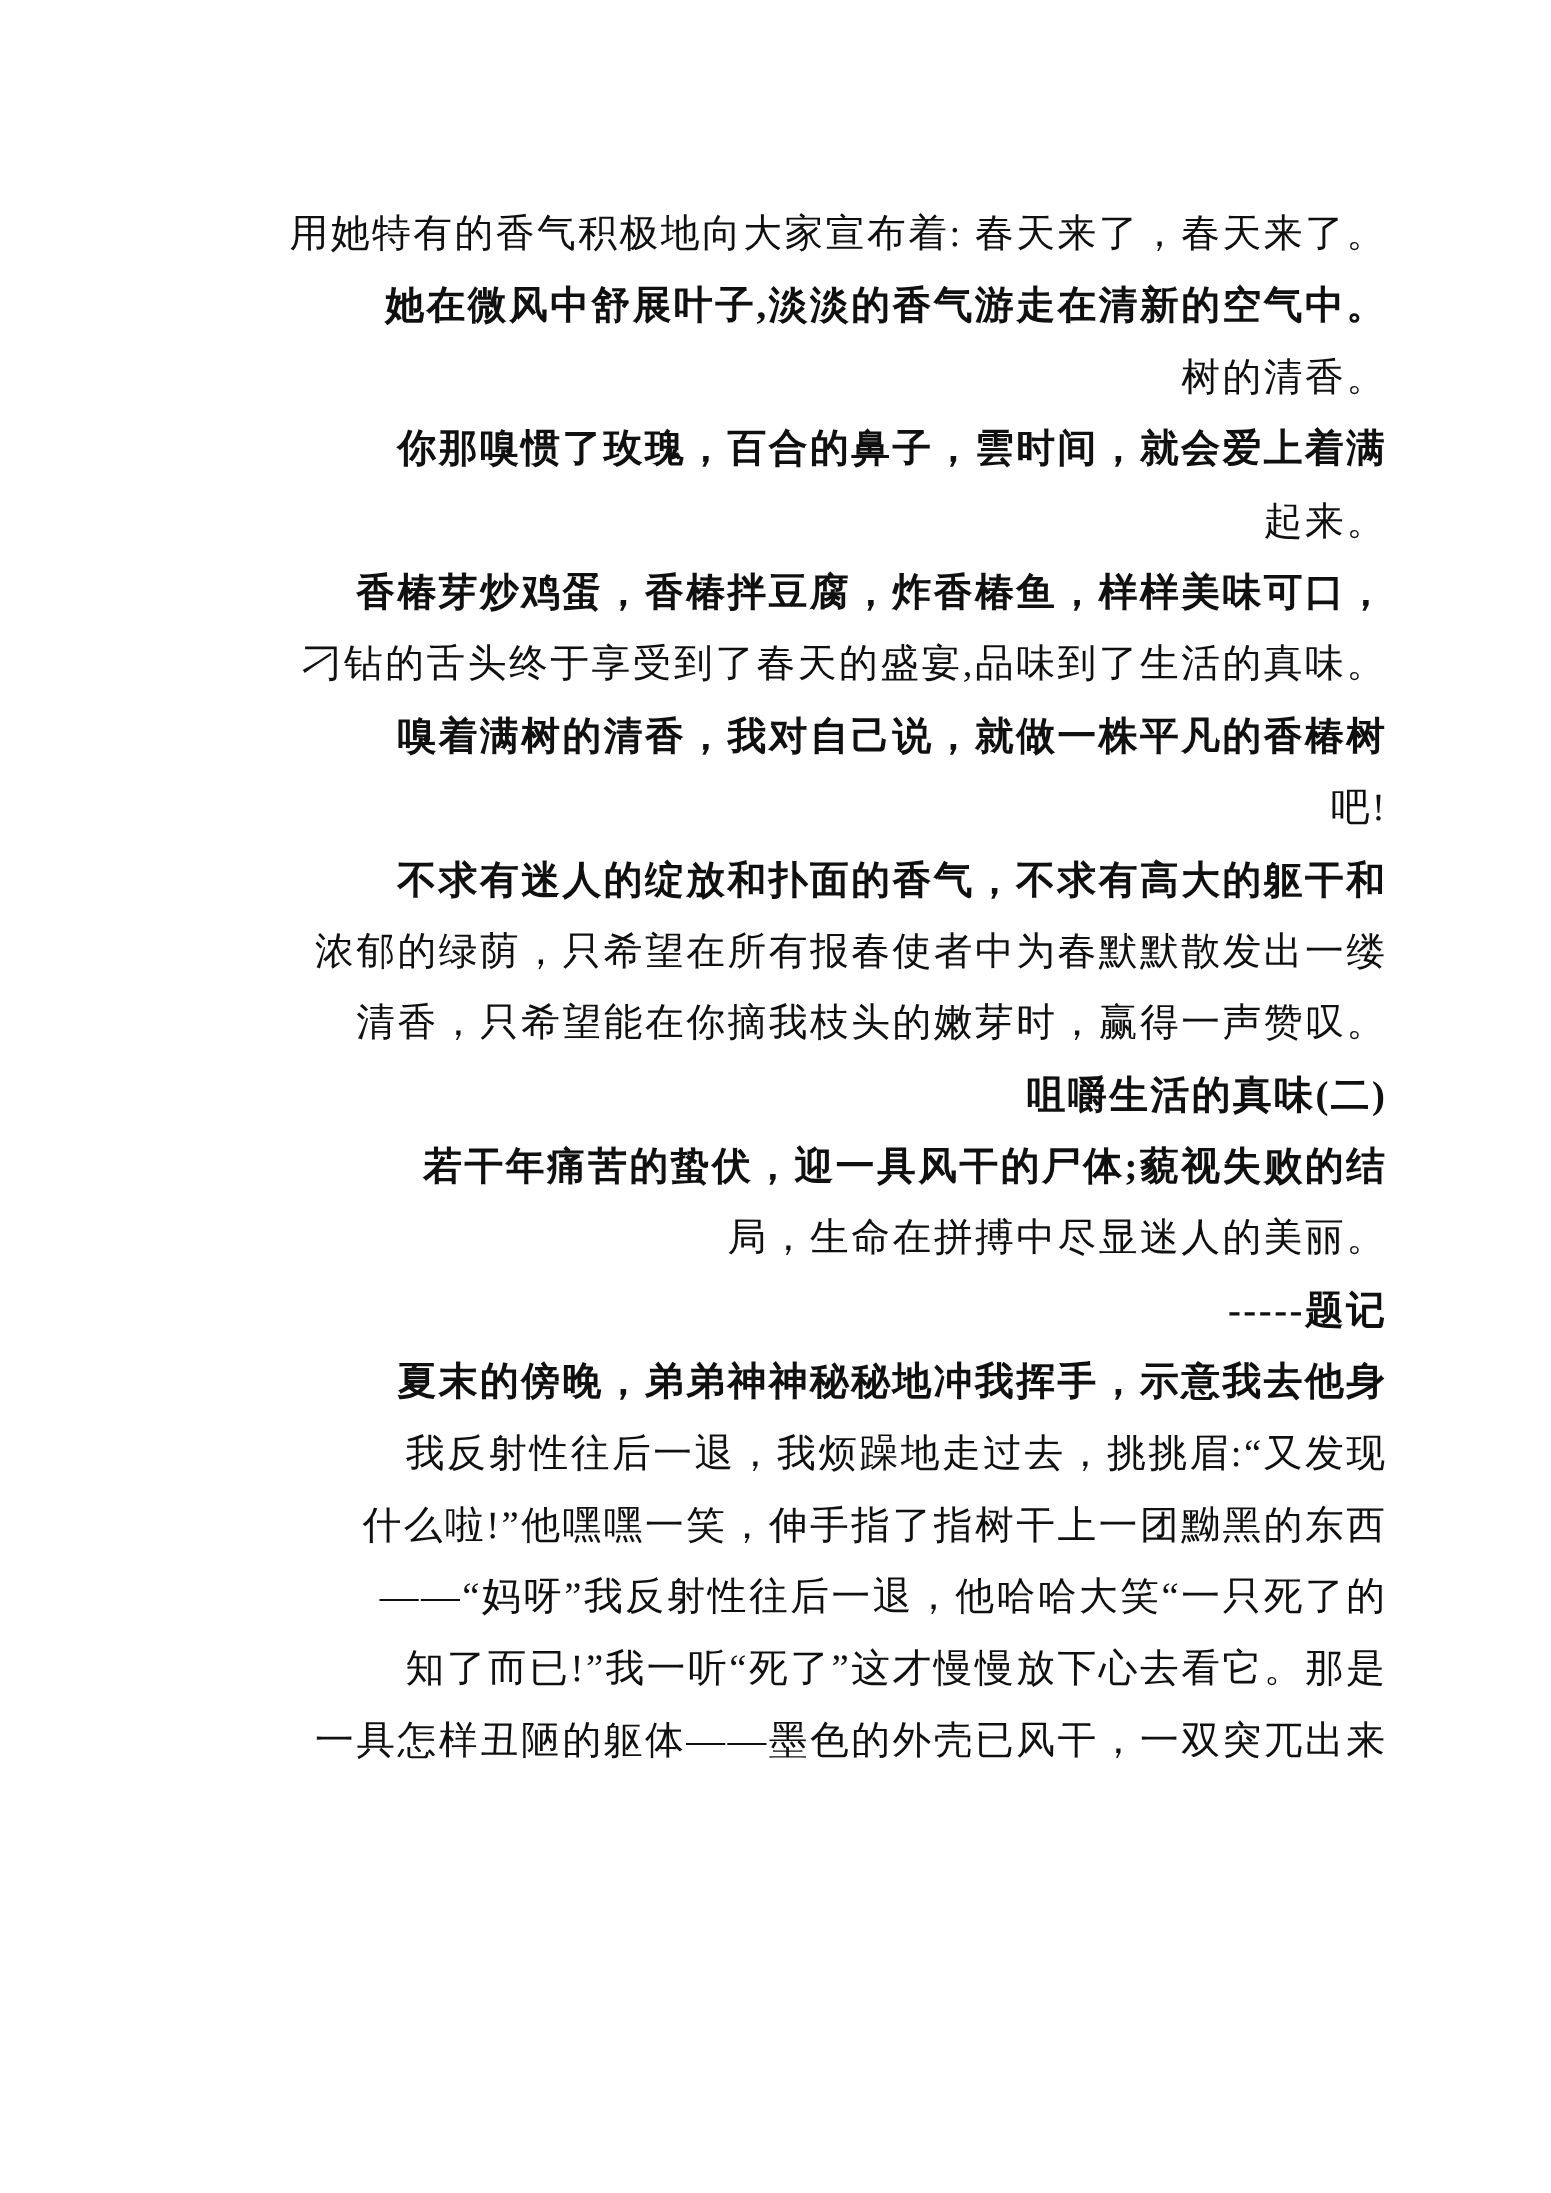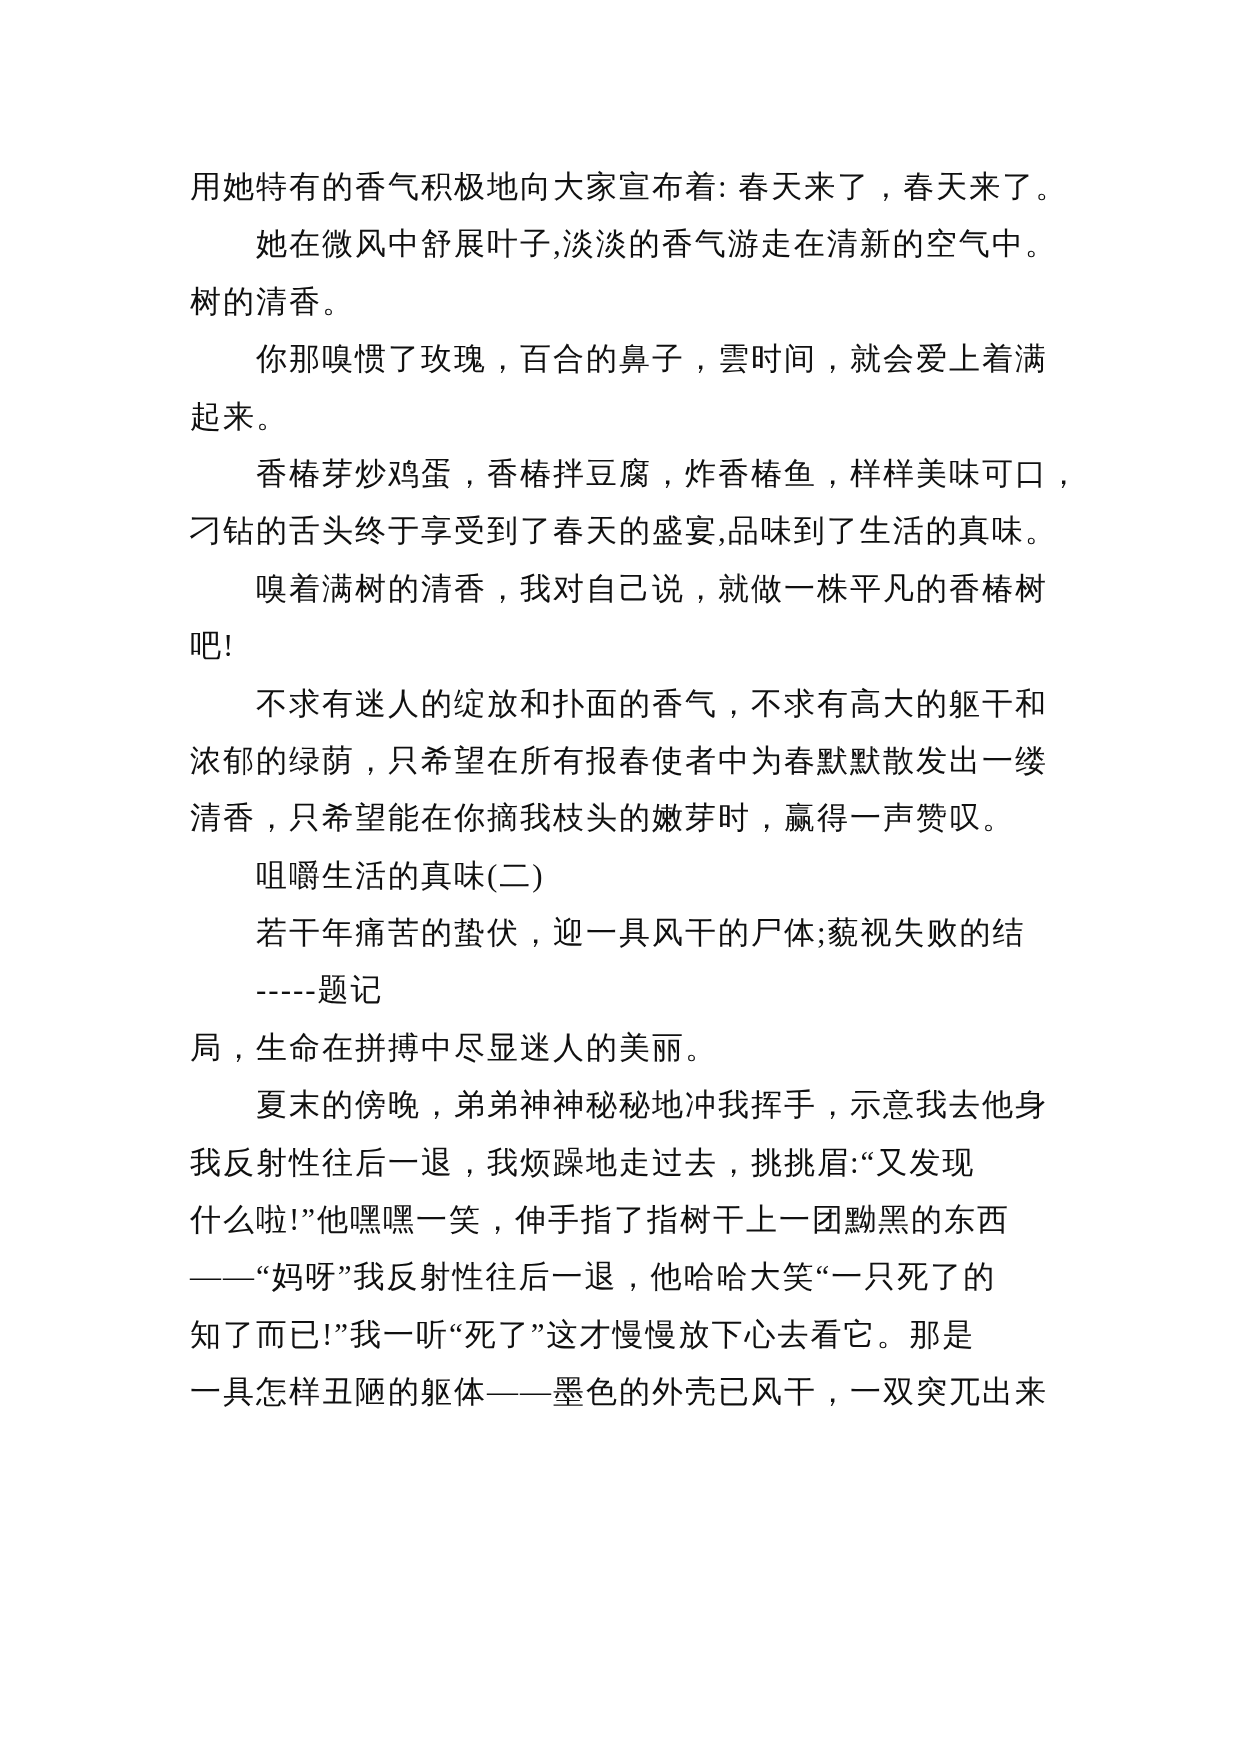--- a/index.html
+++ b/index.html
@@ -22,23 +22,25 @@
     width: 920px;
   }
   .line {
     height: 57.4px;
     line-height: 57.4px;
     font-size: 31px;
     letter-spacing: 2px;
     color: #101010;
     white-space: nowrap;
     font-weight: 400;
+    text-align: right;
   }
   .line.indent {
     padding-left: 66px;
+    font-weight: bold;
   }
 </style>
 </head>
 <body>
 
 <div class="page">
   <div class="text-block">
       <div class="line">用她特有的香气积极地向大家宣布着: 春天来了，春天来了。</div>
       <div class="line indent">她在微风中舒展叶子,淡淡的香气游走在清新的空气中。</div>
       <div class="line">树的清香。</div>
@@ -46,22 +48,22 @@
       <div class="line">起来。</div>
       <div class="line indent">香椿芽炒鸡蛋，香椿拌豆腐，炸香椿鱼，样样美味可口，</div>
       <div class="line">刁钻的舌头终于享受到了春天的盛宴,品味到了生活的真味。</div>
       <div class="line indent">嗅着满树的清香，我对自己说，就做一株平凡的香椿树</div>
       <div class="line">吧!</div>
       <div class="line indent">不求有迷人的绽放和扑面的香气，不求有高大的躯干和</div>
       <div class="line">浓郁的绿荫，只希望在所有报春使者中为春默默散发出一缕</div>
       <div class="line">清香，只希望能在你摘我枝头的嫩芽时，赢得一声赞叹。</div>
       <div class="line indent">咀嚼生活的真味(二)</div>
       <div class="line indent">若干年痛苦的蛰伏，迎一具风干的尸体;藐视失败的结</div>
+      <div class="line">局，生命在拼搏中尽显迷人的美丽。</div>
       <div class="line indent">-----题记</div>
-      <div class="line">局，生命在拼搏中尽显迷人的美丽。</div>
       <div class="line indent">夏末的傍晚，弟弟神神秘秘地冲我挥手，示意我去他身</div>
       <div class="line">我反射性往后一退，我烦躁地走过去，挑挑眉:“又发现</div>
       <div class="line">什么啦!”他嘿嘿一笑，伸手指了指树干上一团黝黑的东西</div>
       <div class="line">——“妈呀”我反射性往后一退，他哈哈大笑“一只死了的</div>
       <div class="line">知了而已!”我一听“死了”这才慢慢放下心去看它。那是</div>
       <div class="line">一具怎样丑陋的躯体——墨色的外壳已风干，一双突兀出来</div>
     </div>
 </div>
 
 </body></html>

